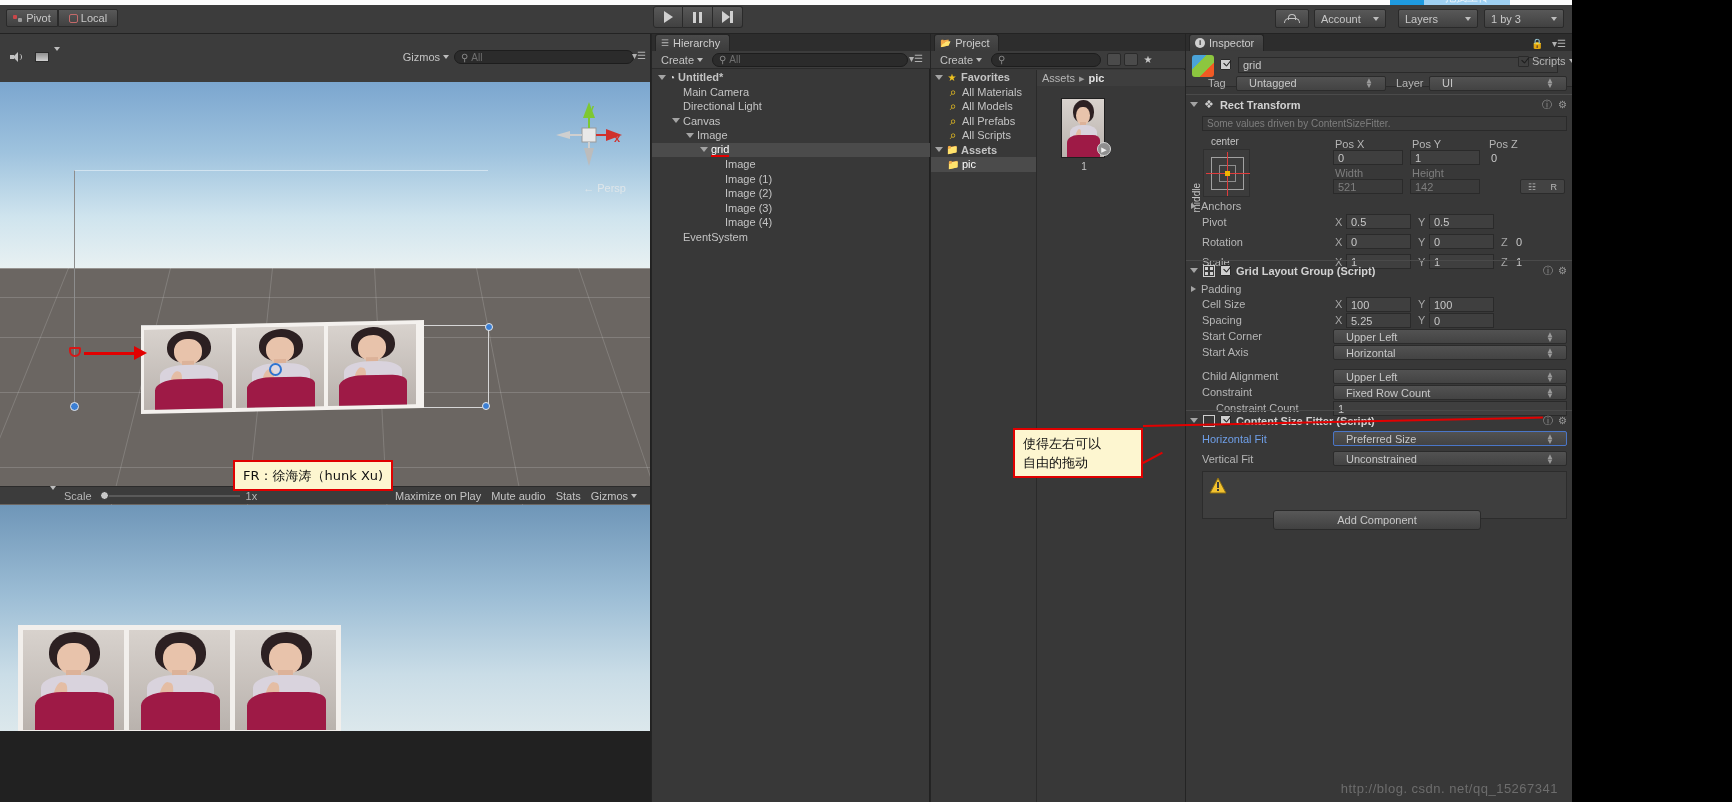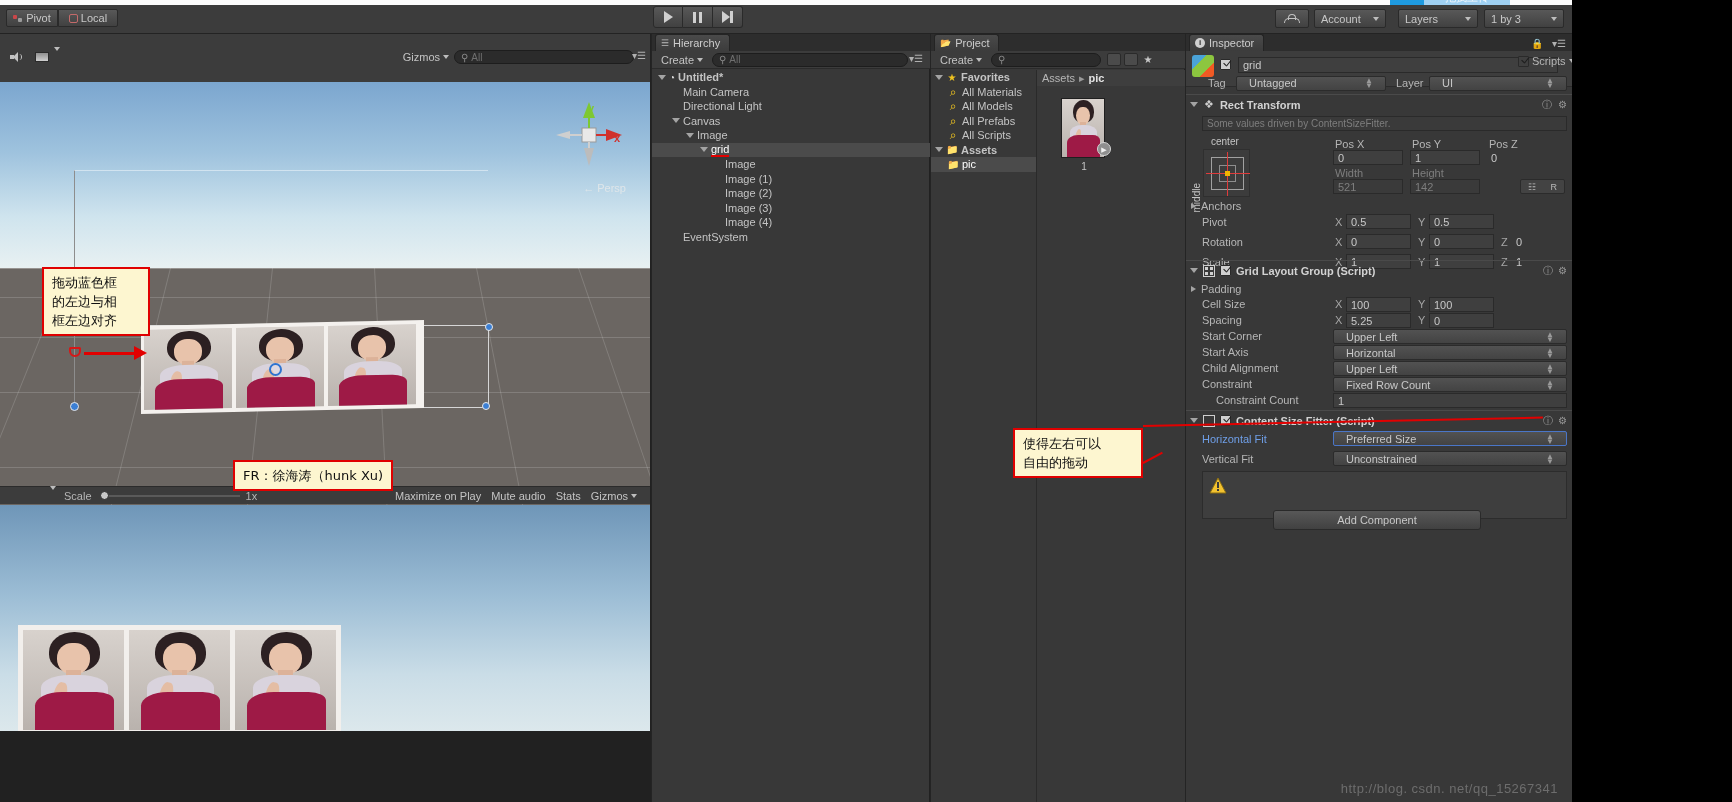--- a/index.html
+++ b/index.html
@@ -261,23 +261,20 @@
         <line x1="42" y1="35" x2="56" y2="35" stroke="#d0312d" stroke-width="2"></line>
         <polygon points="68,35 52,29 52,41" fill="#d0312d"></polygon>
         <line x1="28" y1="35" x2="14" y2="35" stroke="#cfcfcf" stroke-width="2"></line>
         <polygon points="2,35 16,31 16,39" fill="#cfcfcf"></polygon>
         <line x1="35" y1="42" x2="35" y2="54" stroke="#cfcfcf" stroke-width="2"></line>
         <polygon points="35,66 30,48 40,48" fill="#bcbcbc"></polygon>
         <text x="34" y="12" fill="#7ec832" font-size="11" font-family="Liberation Sans, sans-serif" font-weight="bold">y</text>
         <text x="60" y="42" fill="#d0312d" font-size="11" font-family="Liberation Sans, sans-serif" font-weight="bold">x</text>
       </svg>
 
-      <div class="abs anno" style="left:42px;top:185px;width:108px;">拖动蓝色框
-的左边与相
-框左边对齐</div>
 
       <div class="redline" style="left:84px;top:270px;width:56px;height:3px;"></div>
       <div class="abs" style="left:134px;top:264px;width:0;height:0;border-left:13px solid #e20000;border-top:7px solid transparent;border-bottom:7px solid transparent;"></div>
 
       <div class="abs anno" style="left:233px;top:378px;">FR：徐海涛（hunk Xu)</div>
     </div>
 
     <div class="abs" style="left:0;top:452px;width:650px;height:18px;background:#3c3c3c;border-top:1px solid #2b2b2b;display:flex;align-items:center;">
       <div style="margin-left:50px;">
         <span class="caret"></span>
@@ -661,21 +658,21 @@
               <span class="stepper">▲<br>▼</span>
             </div>
           </div>
           <div style="position: relative; height: 16px;">
             <span style="position: absolute; left: 16px; top: 1px; font-size: 11px; color: rgb(182, 182, 182);">Start Axis</span>
             <div class="popupfield" style="position: absolute; left: 147px; top: 0px; width: 234px;">
               <span>Horizontal</span>
               <span class="stepper">▲<br>▼</span>
             </div>
           </div>
-          <div style="position: relative; height: 16px;">
+          <div style="position: relative; height: 16px; margin-top: 8px;">
             <span style="position: absolute; left: 16px; top: 1px; font-size: 11px; color: rgb(182, 182, 182);">Child Alignment</span>
             <div class="popupfield" style="position: absolute; left: 147px; top: 0px; width: 234px;">
               <span>Upper Left</span>
               <span class="stepper">▲<br>▼</span>
             </div>
           </div>
           <div style="position: relative; height: 16px;">
             <span style="position: absolute; left: 16px; top: 1px; font-size: 11px; color: rgb(182, 182, 182);">Constraint</span>
             <div class="popupfield" style="position: absolute; left: 147px; top: 0px; width: 234px;">
               <span>Fixed Row Count</span>

